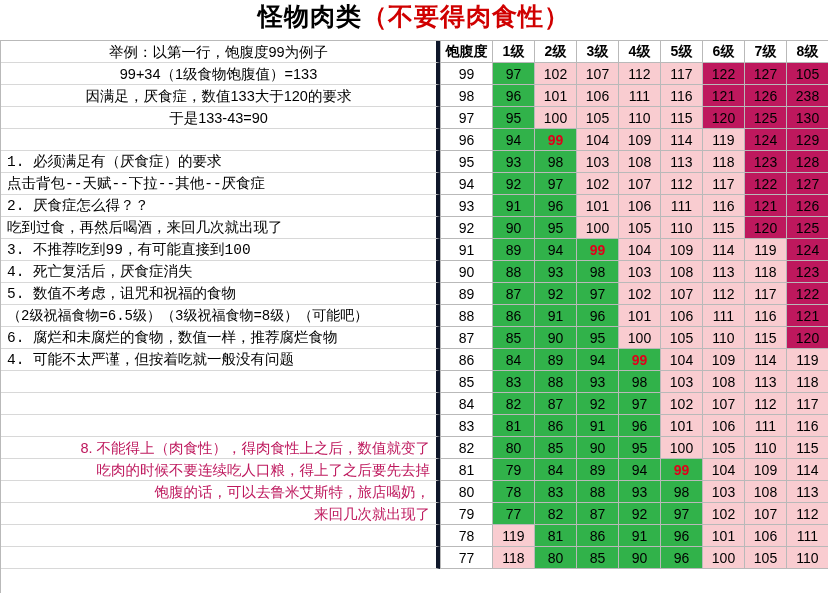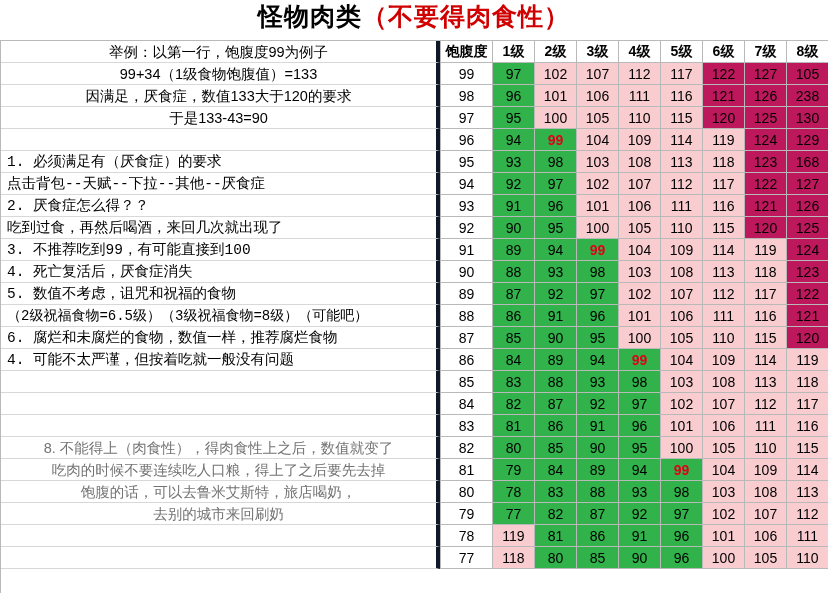--- a/index.html
+++ b/index.html
@@ -50,21 +50,21 @@
     font-size:14.5px;
     line-height:21px;
     padding:1px 6px 0 6px;
     white-space:nowrap;
     overflow:hidden;
     height:22px;
   }
   .note-row.c{text-align:center;}
   .note-row.l{text-align:left;font-family:Liberation Mono, monospace;}
   .note-row.blank{color:transparent;}
-  .note-row.red{color:#737373;text-align:center;}
+  .note-row.red{color:#be185d;text-align:right;}
   .note-row.small{font-size:14px;}
 
   
   .tablewrap{
     width:324px;
     box-sizing:border-box;
   }
   table.grid{
     border-collapse:collapse;
     width:388px;
@@ -121,21 +121,21 @@
         <div class="note-row l">5. 数值不考虑，诅咒和祝福的食物</div>
         <div class="note-row l small">（2级祝福食物=6.5级）（3级祝福食物=8级）（可能吧）</div>
         <div class="note-row l">6. 腐烂和未腐烂的食物，数值一样，推荐腐烂食物</div>
         <div class="note-row l">4. 可能不太严谨，但按着吃就一般没有问题</div>
         <div class="note-row c blank">&nbsp;</div>
         <div class="note-row c blank">&nbsp;</div>
         <div class="note-row c blank">&nbsp;</div>
         <div class="note-row c red">8. 不能得上（肉食性），得肉食性上之后，数值就变了</div>
         <div class="note-row c red">吃肉的时候不要连续吃人口粮，得上了之后要先去掉</div>
         <div class="note-row c red">饱腹的话，可以去鲁米艾斯特，旅店喝奶，</div>
-        <div class="note-row c red">去别的城市来回刷奶</div>
+        <div class="note-row c red">来回几次就出现了</div>
         <div class="note-row c blank">&nbsp;</div>
         <div class="note-row c blank">&nbsp;</div>
       </div>
 
     <div class="tablewrap">
       <table class="grid">
         <thead>
           <tr>
               <th class="hd-sat">饱腹度</th>
               <th class="lvl">1级</th>
@@ -195,21 +195,21 @@
             </tr>
             <tr>
               <td class="sat">95</td>
               <td class="g">93</td>
               <td class="g">98</td>
               <td class="p">103</td>
               <td class="p">108</td>
               <td class="p">113</td>
               <td class="p">118</td>
               <td class="o">123</td>
-              <td class="o">168</td>
+              <td class="o">128</td>
             </tr>
             <tr>
               <td class="sat">94</td>
               <td class="g">92</td>
               <td class="g">97</td>
               <td class="p">102</td>
               <td class="p">107</td>
               <td class="p">112</td>
               <td class="p">117</td>
               <td class="o">122</td>

